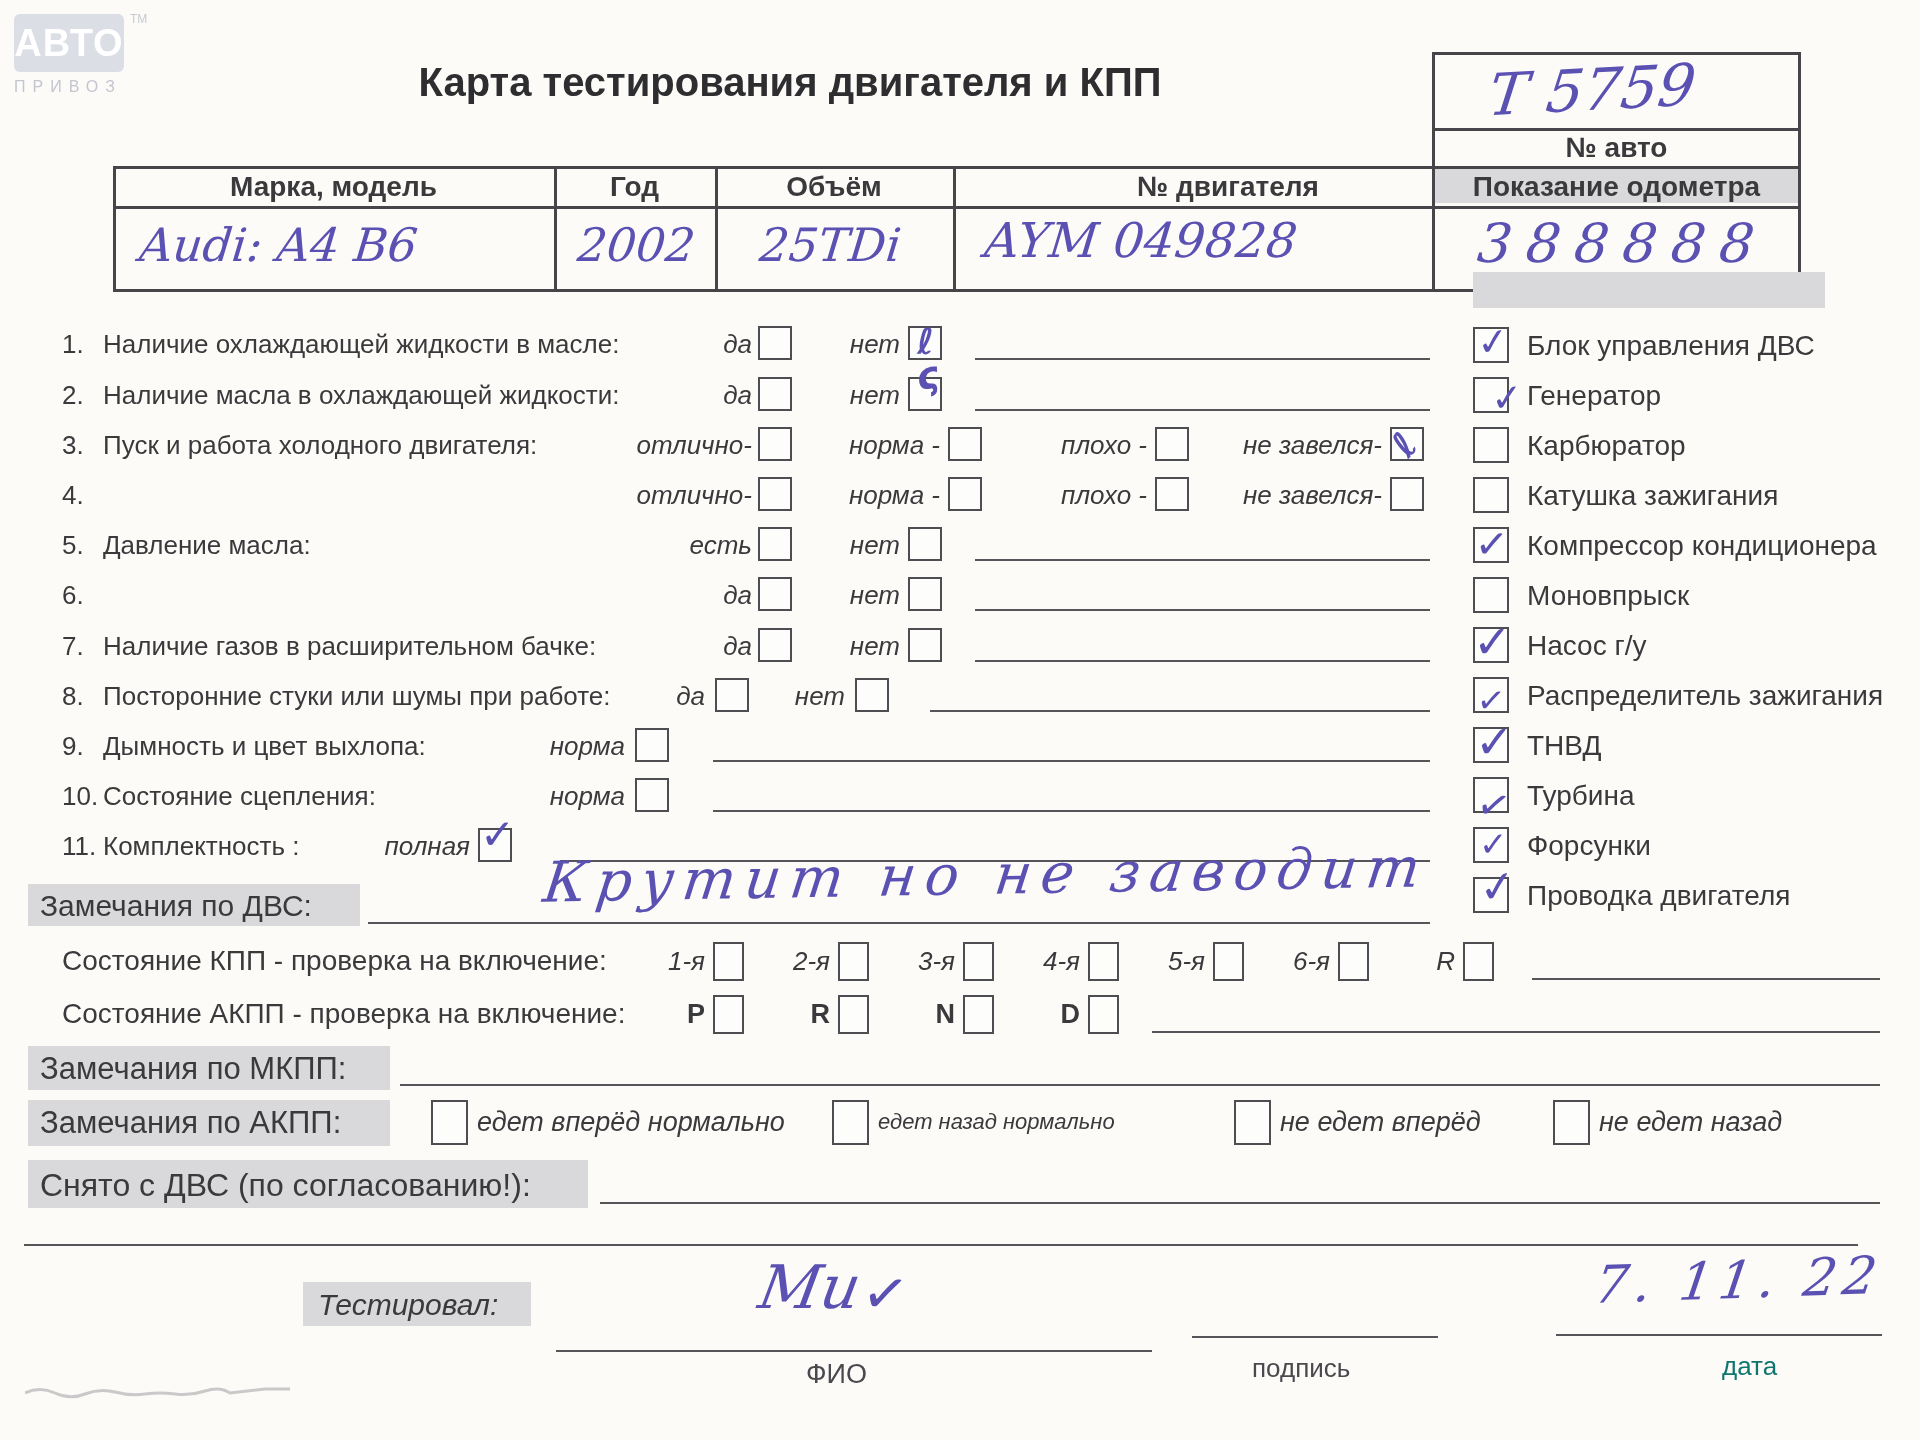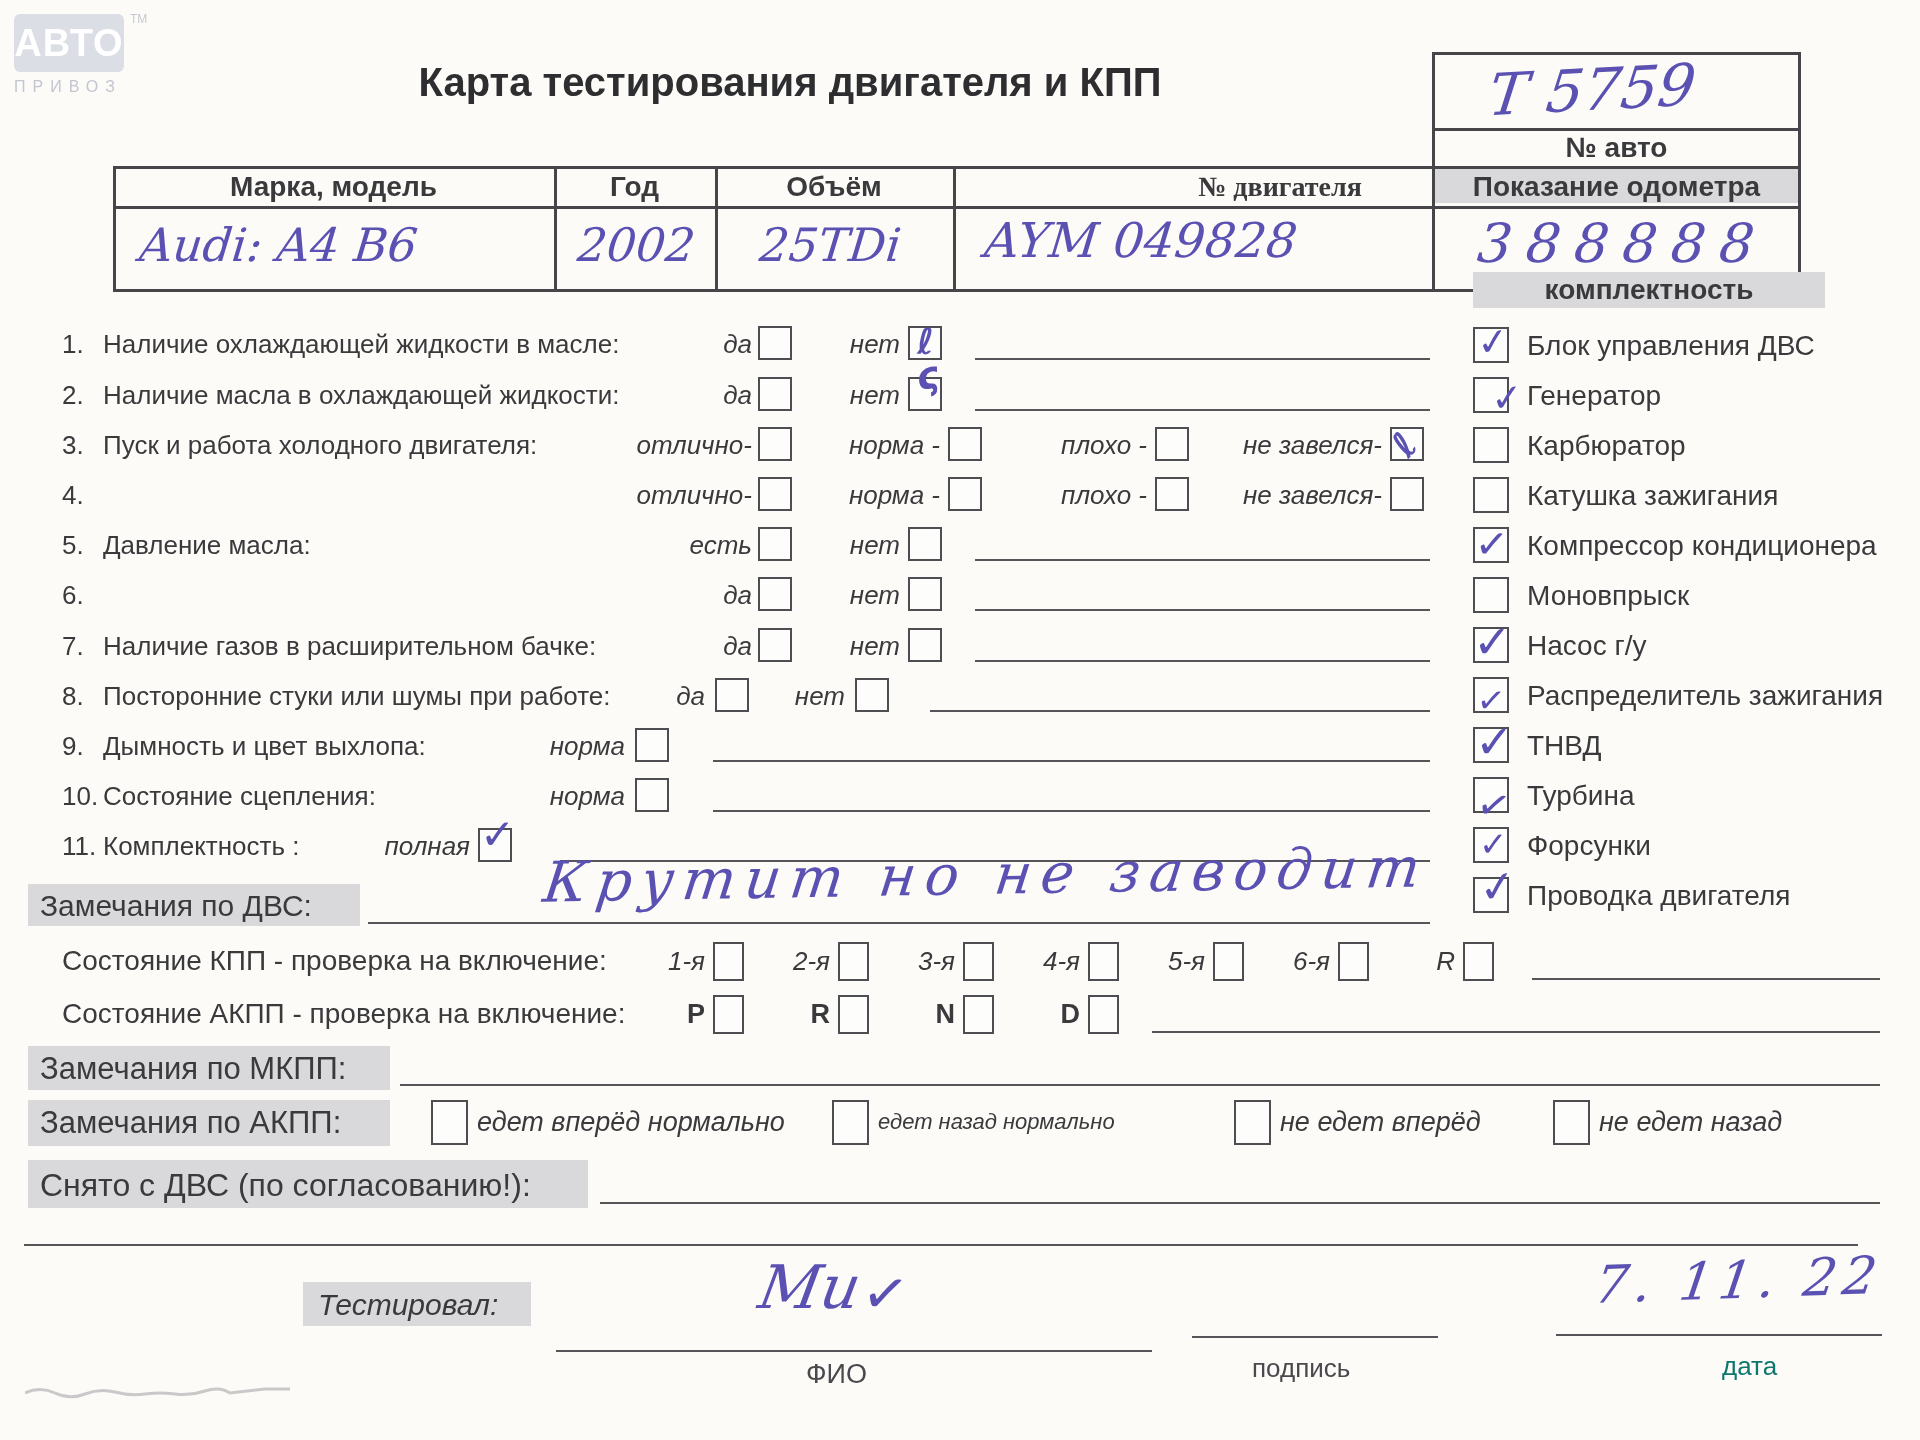--- a/index.html
+++ b/index.html
@@ -56,29 +56,28 @@
 
   <div>
     <div class="tblborder" style="left:113px;top:166px;width:1322px;height:126px;"></div>
     <div class="hline" style="left:113px;top:206px;width:1322px;"></div>
     <div class="vline" style="left:554px;top:166px;height:126px;"></div>
     <div class="vline" style="left:715px;top:166px;height:126px;"></div>
     <div class="vline" style="left:953px;top:166px;height:126px;"></div>
     <div class="hcell" style="left:113px;top:171px;width:441px;">Марка, модель</div>
     <div class="hcell" style="left:554px;top:171px;width:161px;">Год</div>
     <div class="hcell" style="left:715px;top:171px;width:238px;">Объём</div>
-    <div class="hcell" style="left:992px;top:171px;width:576px;font-family:Liberation Serif, serif;">№ двигателя</div>
+    <div class="hcell" style="left:940px;top:171px;width:576px;">№ двигателя</div>
     <span class="ink" style="left:140px;top:218px;font-size:46px;">Audi: A4 B6</span>
     <span class="ink" style="left:578px;top:218px;font-size:46px;">2002</span>
     <span class="ink" style="left:760px;top:218px;font-size:46px;">25TDi</span>
     <span class="ink" style="left:985px;top:212px;font-size:48px;">AYM 049828</span>
   </div>
 
   <div class="band" style="left:1473px;top:272px;width:352px;height:36px;"></div>
-  <div class="hcell" style="left:1473px;top:274px;width:352px;line-height:32px;font-size:28px;">комплектность</div>
 
   <div class="citem" style="top:327px;">
     <span class="bx sq36">
         <i class="chk" style="font-size:38px;top:-6px;left:2px;transform:rotate(-6deg);">✓</i>
       </span>
     <span class="clabel">Блок управления ДВС</span>
   </div>
   <div class="citem" style="top:377px;">
     <span class="bx sq36">
         <i class="chk" style="font-size:38px;top:0;left:16px;transform:rotate(-4deg);">✓</i>

